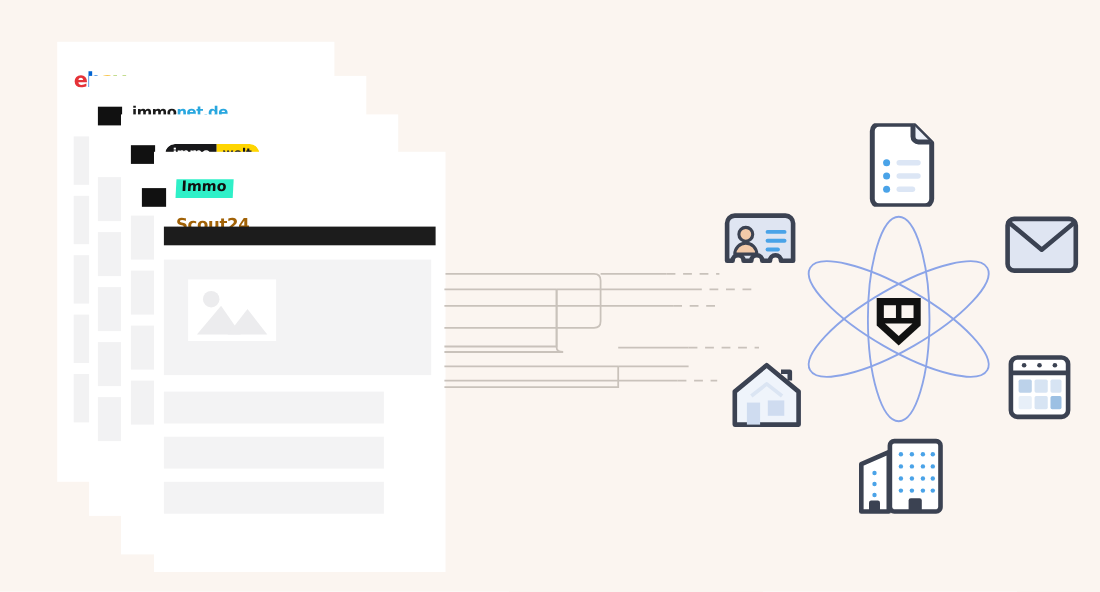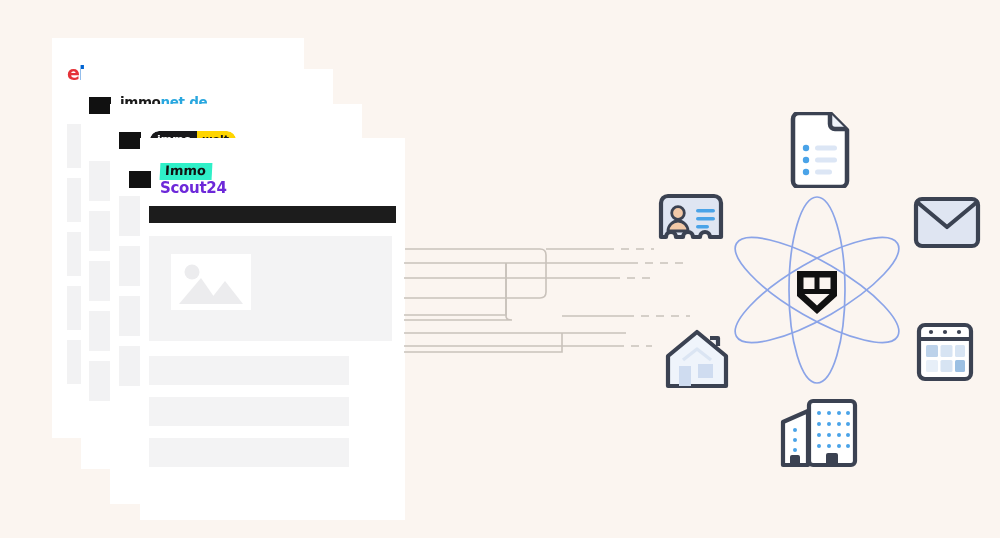--- a/index.html
+++ b/index.html
@@ -117,25 +117,25 @@
     background: #2ff0c8;
     color: #111111;
     font-weight: bold;
     font-size: 13px;
     padding: 1px 6px 2px 5px;
     font-family: "DejaVu Sans", sans-serif;
     transform: skewX(-3deg);
   }
   .scout .s2 {
     font-size: 15px;
-    color: #6d28d9;
+    color: #a16207;
     font-weight: bold;
     letter-spacing: -.3px;
     font-family: "DejaVu Sans", sans-serif;
-    margin-top: 1px;
+    margin-top: 17px;
   }
 
   
   .skel { position: absolute; background: #f2f2f3; }
 
   
   .hdr-bar {
     position: absolute;
     left: 9px; top: 68px;
     width: 247px; height: 17px;

